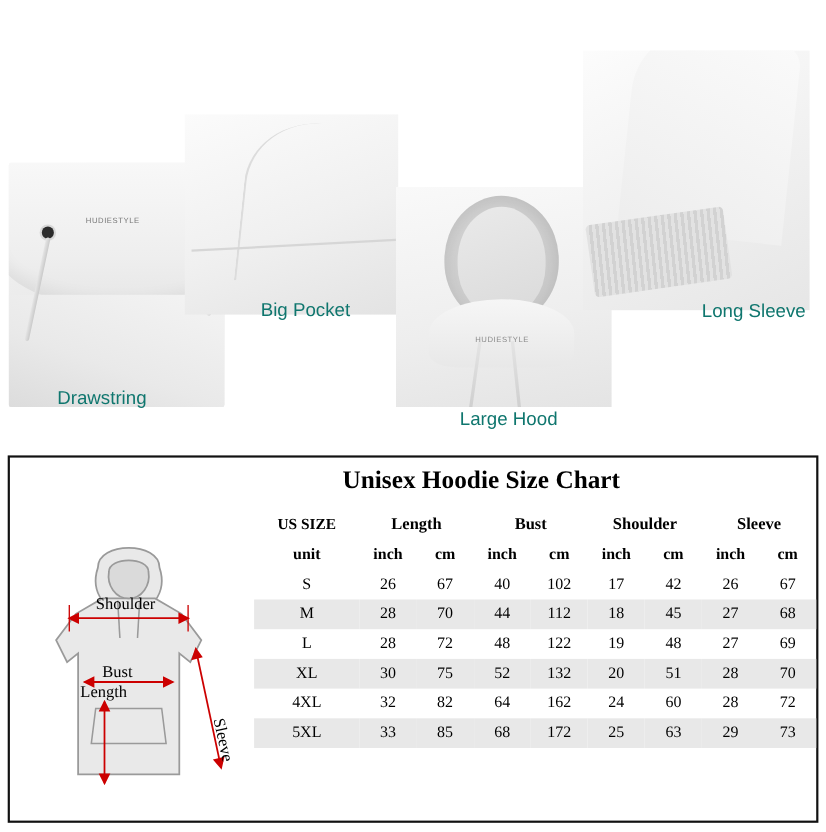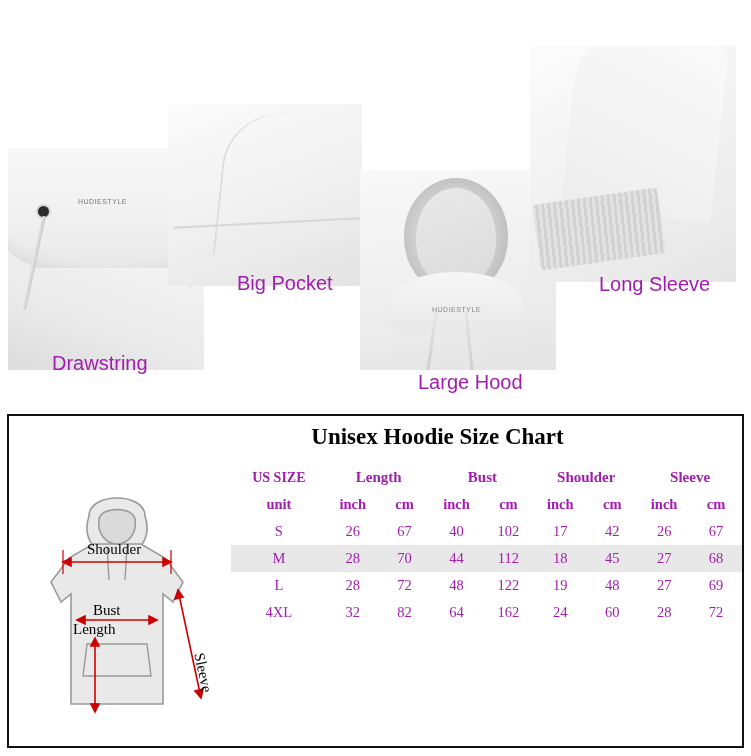--- a/index.html
+++ b/index.html
@@ -26,22 +26,22 @@
   }
 
   .photo {
     position: absolute;
     overflow: hidden;
     background: #f2f2f2;
   }
 
   .label {
     position: absolute;
-    color: #a21caf;
-    font-size: 20px;
+    color: #0f766e;
+    font-size: 17px;
     font-family: "Liberation Sans", sans-serif;
     white-space: nowrap;
   }
 
   
   #p-drawstring {
     left: 8px; top: 148px;
     width: 196px; height: 222px;
     background: linear-gradient(160deg, #f7f7f7 0%, #ebebeb 45%, #e2e2e2 100%);
     border-radius: 2px;
@@ -178,21 +178,21 @@
     border-radius: 4px;
   }
   #p-sleeve .arm {
     position: absolute;
     left: 40px; top: -10px;
     width: 150px; height: 180px;
     background: linear-gradient(200deg,#fafafa,#ededed);
     border-radius: 30% 10% 0 0;
     transform: rotate(6deg);
   }
-  #lbl-sleeve { left: 599px; top: 273px; }
+  #lbl-sleeve { left: 638px; top: 273px; }
 
   
   #chart-card {
     position: absolute;
     left: 7px; top: 414px;
     width: 737px; height: 334px;
     border: 2px solid #111111;
     background: #ffffff;
   }
   #chart-title {
@@ -219,21 +219,21 @@
   #diagram svg { display: block; }
 
   
   #size-table {
     position: absolute;
     left: 222px; top: 48px;
     width: 511px;
     border-collapse: collapse;
     font-family: "Liberation Serif", serif;
     font-size: 14.5px;
-    color: #a21caf;
+    color: #000000;
   }
   #size-table th, #size-table td {
     text-align: center;
     padding: 0;
     height: 27px;
     font-weight: normal;
     line-height: 27px;
   }
   #size-table thead th {
     font-weight: bold;
@@ -403,32 +403,54 @@
           <td class="c">28</td>
           <td class="c">72</td>
           <td class="c">48</td>
           <td class="c">122</td>
           <td class="c">19</td>
           <td class="c">48</td>
           <td class="c">27</td>
           <td class="c">69</td>
         </tr>
 
+        <tr class="alt">
+          <td class="size-col">XL</td>
+          <td class="c">30</td>
+          <td class="c">75</td>
+          <td class="c">52</td>
+          <td class="c">132</td>
+          <td class="c">20</td>
+          <td class="c">51</td>
+          <td class="c">28</td>
+          <td class="c">70</td>
+        </tr>
 
 
 
         <tr>
           <td class="size-col">4XL</td>
           <td class="c">32</td>
           <td class="c">82</td>
           <td class="c">64</td>
           <td class="c">162</td>
           <td class="c">24</td>
           <td class="c">60</td>
           <td class="c">28</td>
           <td class="c">72</td>
         </tr>
 
+        <tr class="alt">
+          <td class="size-col">5XL</td>
+          <td class="c">33</td>
+          <td class="c">85</td>
+          <td class="c">68</td>
+          <td class="c">172</td>
+          <td class="c">25</td>
+          <td class="c">63</td>
+          <td class="c">29</td>
+          <td class="c">73</td>
+        </tr>
       </tbody>
     </table>
 
   </div>
 </div>
 
 </body></html>

